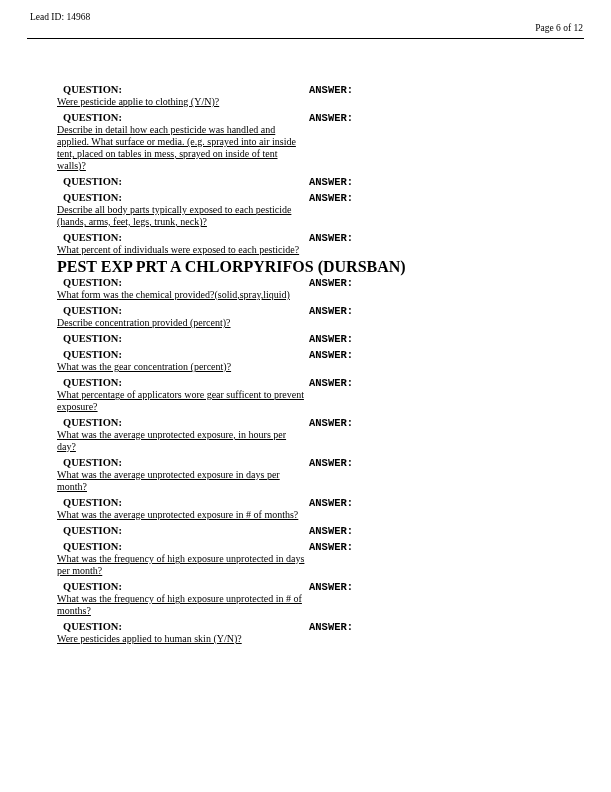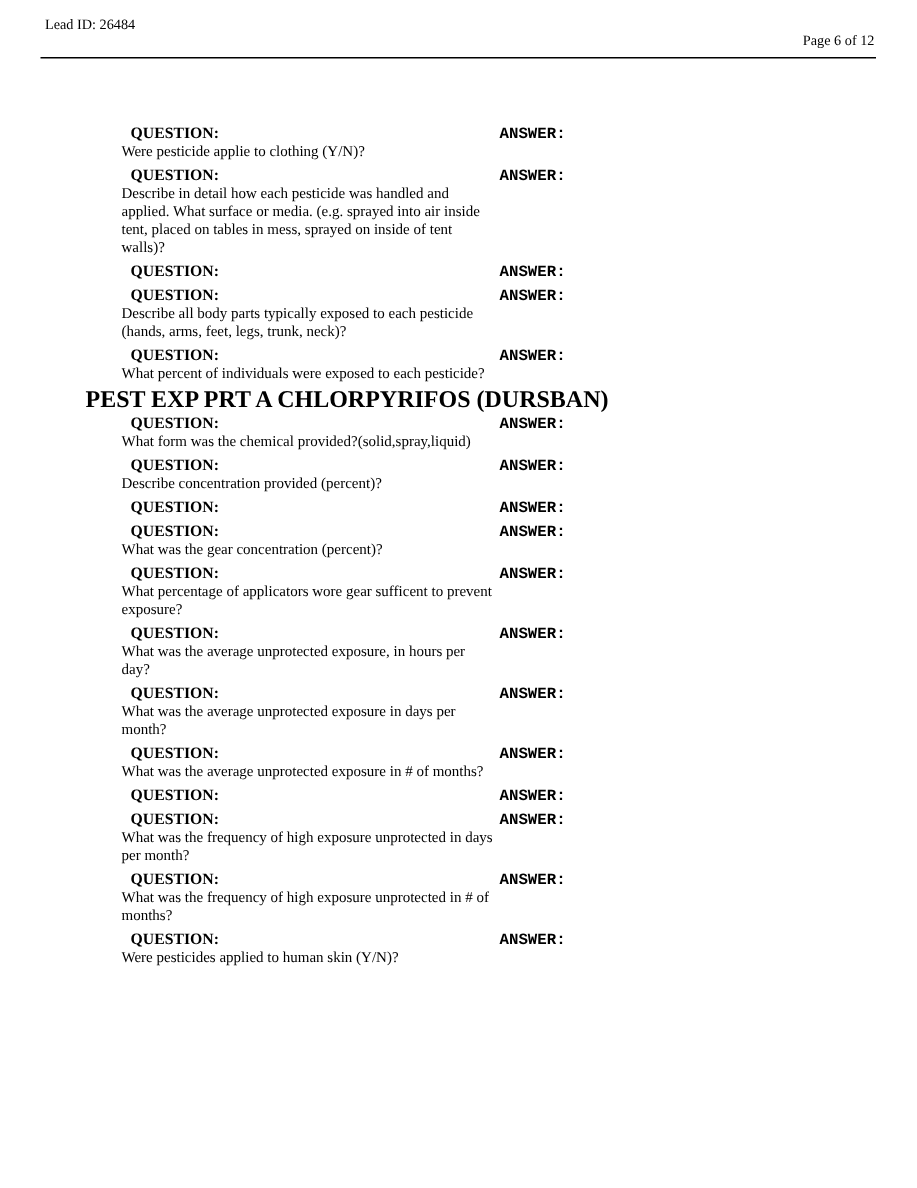--- a/index.html
+++ b/index.html
@@ -40,32 +40,33 @@
     top: 84px;
     left: 0;
     right: 0;
   }
   .qa-row {
     display: flex;
     align-items: flex-start;
     margin-bottom: 4px;
   }
   .q-col {
-    margin-left: 81px;
+    margin-left: 57px;
     width: 250px;
   }
   .q-label {
     font-weight: bold;
     font-size: 10.5px;
     line-height: 12px;
     padding-left: 6px;
   }
   .q-text {
     font-size: 10px;
     line-height: 12px;
+    text-decoration: underline;
   }
   .a-col {
     margin-left: 2px;
   }
   .a-label {
     font-weight: bold;
     font-size: 10.5px;
     line-height: 12px;
     font-family: Liberation Mono, monospace;
   }
@@ -74,21 +75,21 @@
     font-weight: bold;
     font-size: 16px;
     line-height: 13px;
     margin-top: 2px;
     margin-bottom: 4px;
   }
 </style>
 </head>
 <body>
 
-<div class="lead-id">Lead ID: 26484</div>
+<div class="lead-id">Lead ID: 14968</div>
 
 <div class="page-num">Page  6 of  12</div>
 
 <div class="header-rule"></div>
 
 <div class="content">
     <div class="qa-row">
     <div class="q-col">
       <div class="q-label">QUESTION:</div>
       <div class="q-text">Were pesticide applie to clothing (Y/N)?</div>

